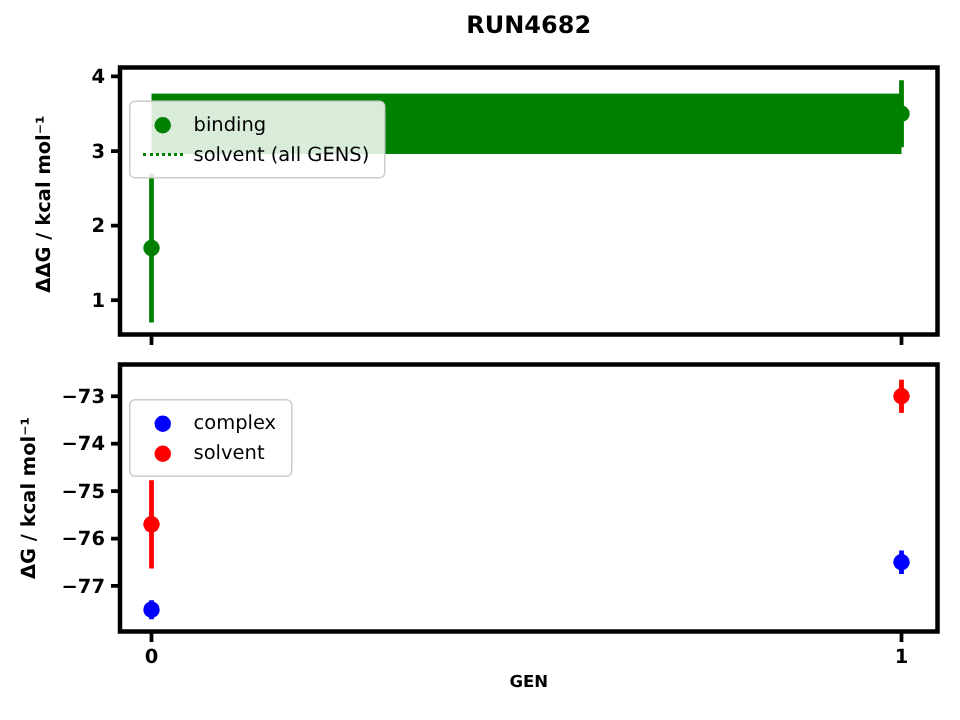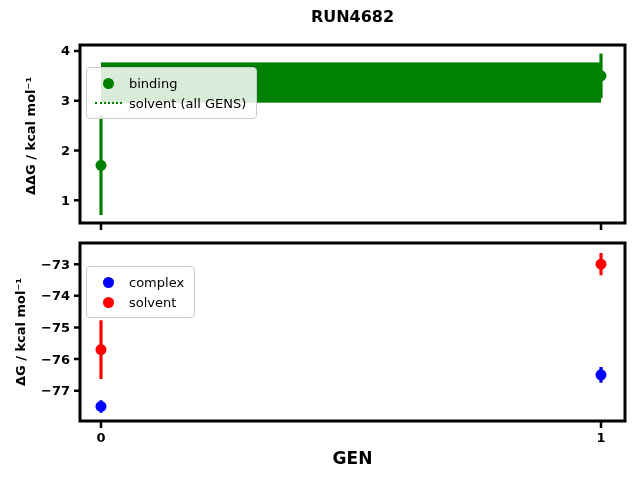--- a/index.html
+++ b/index.html
@@ -32,21 +32,21 @@
     font-weight: bold;
     color: #000;
     transform: translate(-50%, -50%) rotate(-90deg);
   }
   #ylabel-top  { left: 30px; top: 136px; }
   #ylabel-bottom { left: 20px; top: 332px; }
   .xlabel {
     position: absolute;
     left: 80px; top: 448px; width: 545px;
     text-align: center;
-    font-size: 17px;
+    font-size: 11px;
     font-weight: bold;
     color: #000;
   }
   .legend {
     position: absolute;
     background: rgba(255, 255, 255, 0.85);
     border: 1px solid #cccccc;
     border-radius: 4px;
     padding: 5px 10px 5px 7px;
     display: flex;

